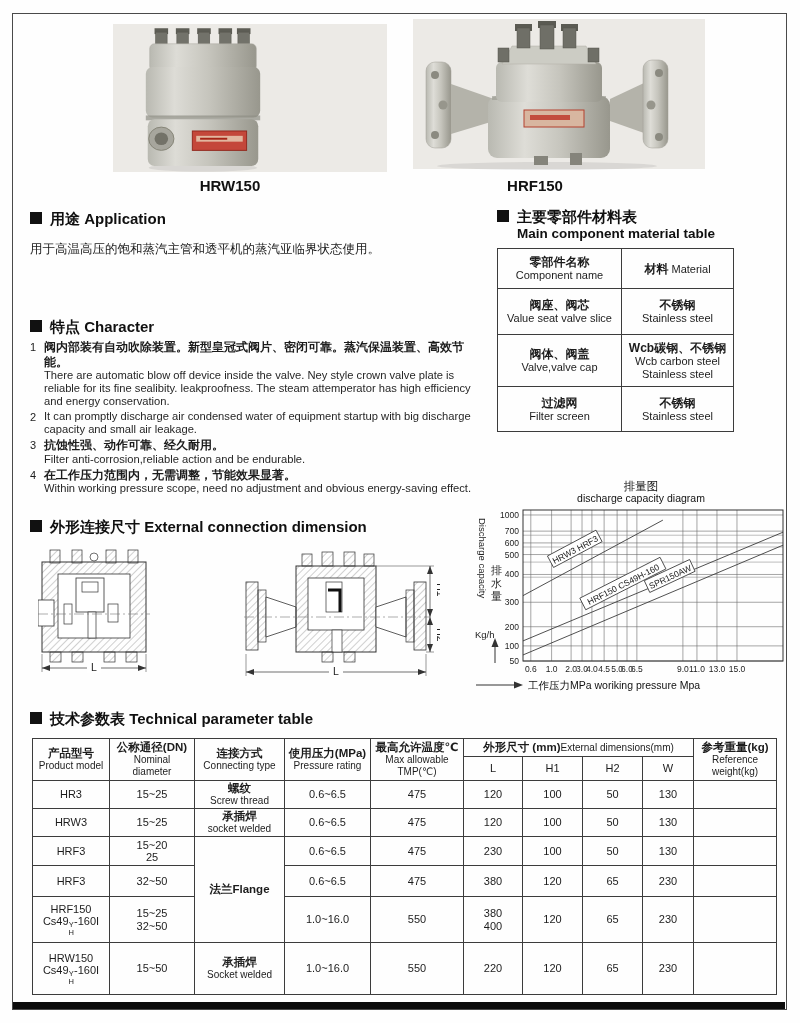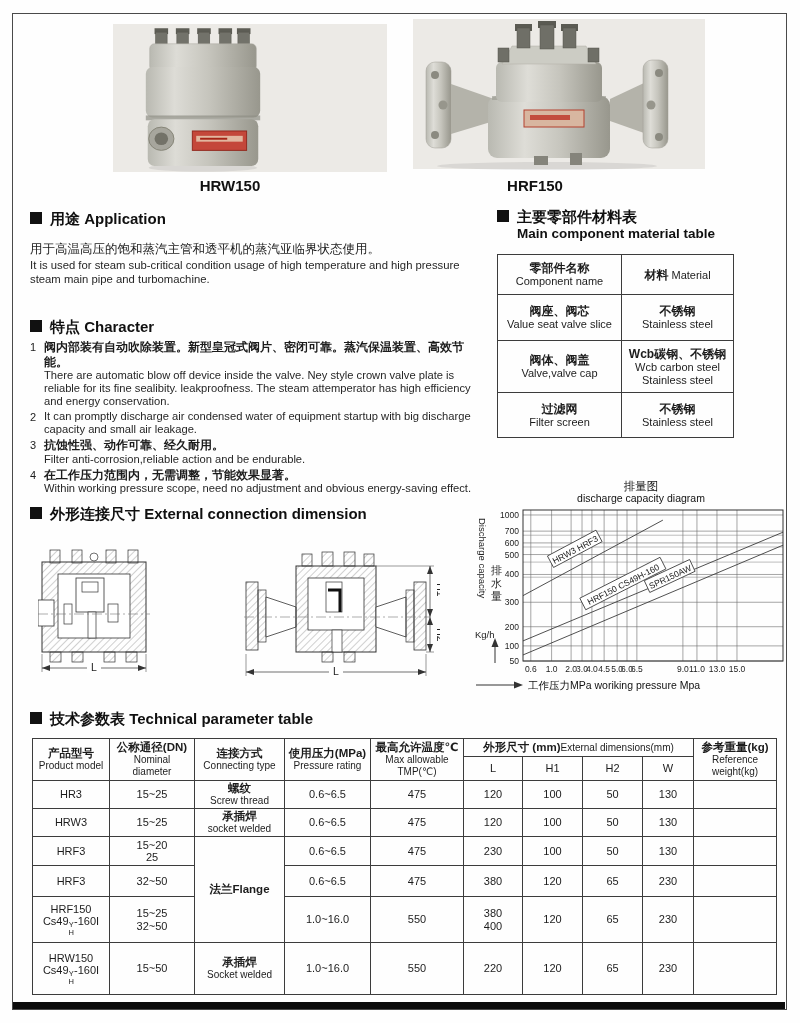--- a/index.html
+++ b/index.html
@@ -9,21 +9,21 @@
   .page-border{position:absolute;left:12px;top:13px;width:773px;height:995px;border:1px solid #4a4a4a;}
   .bottom-bar{position:absolute;left:13px;top:1002px;width:772px;height:7px;background:#0c0c0c;}
   .photobg{position:absolute;background:#eceae6;}
   .caption{position:absolute;font-weight:bold;font-size:15px;text-align:center;color:#111;}
   .heading{position:absolute;font-weight:bold;font-size:15px;color:#101010;white-space:nowrap;}
   .sq{display:inline-block;width:12px;height:12px;background:#111;margin-right:8px;}
   .app-zh{position:absolute;font-weight:normal;font-size:12.5px;line-height:15px;}
   .body-en{position:absolute;font-size:11.3px;line-height:13.5px;color:#262626;}
   .sub-heading{position:absolute;font-weight:bold;font-size:13.5px;color:#101010;}
   table{border-collapse:collapse;table-layout:fixed;}
-  .mtable{position:absolute;left:497px;top:254px;width:236px;padding-left:26px;}
+  .mtable{position:absolute;left:497px;top:248px;width:236px;padding-left:26px;}
   .mtable td{border:1px solid #3c3c3c;text-align:center;vertical-align:middle;padding:2px;font-size:11px;line-height:13px;}
   .m-zh{font-weight:bold;font-size:12px;line-height:14px;}
   .ttable{position:absolute;left:32px;top:738px;width:744px;}
   .ttable td{border:1px solid #3c3c3c;text-align:center;vertical-align:middle;padding:1px 2px;font-size:11px;line-height:12.5px;}
   .t-zh{font-weight:bold;font-size:11.5px;line-height:13px;}
   .t-en{font-size:10px;line-height:12px;}
   .charitems{position:absolute;left:30px;top:340px;width:444px;}
   .item{display:flex;margin-bottom:2px;}
   .inum{width:14px;flex:none;font-size:11px;padding-top:1px;}
   .item .zh{font-weight:bold;font-size:12px;line-height:14.5px;}
@@ -120,21 +120,20 @@
         <rect x="108" y="95" width="40" height="5" fill="#c0392b" opacity="0.85"></rect>
       </g>
     </svg>
   </div>
   <div class="caption" style="left:435px;top:177px;width:200px;">HRF150</div>
 
   <div class="heading" style="left:30px;top:210px;">
     <span class="sq"></span><span>用途</span>&nbsp;<span>Application</span>
   </div>
   <div class="app-zh" style="left:30px;top:242px;width:450px;">用于高温高压的饱和蒸汽主管和透平机的蒸汽亚临界状态使用。</div>
-  <div class="body-en" style="left:30px;top:259px;width:432px;">It is used for steam sub-critical condition usage of high temperature and high pressure steam main pipe and turbomachine.</div>
 
   <div class="heading" style="left:497px;top:208px;">
     <span class="sq"></span><span>主要零部件材料表</span>
   </div>
   <div class="sub-heading" style="left:517px;top:226px;">Main component material table</div>
 
   <table class="mtable">
     <colgroup>
         <col style="width:124px">
         <col style="width:112px">
@@ -209,21 +208,21 @@
     </div>
     <div class="item">
       <span class="inum">4</span>
       <div>
         <div class="zh">在工作压力范围内，无需调整，节能效果显著。</div>
         <div class="en">Within working pressure scope, need no adjustment and obvious energy-saving effect.</div>
       </div>
     </div>
   </div>
 
-  <div class="heading" style="left:30px;top:505px;">
+  <div class="heading" style="left:30px;top:518px;">
     <span class="sq"></span><span>外形连接尺寸</span>&nbsp;<span>External connection dimension</span>
   </div>
 
   <svg class="abs" style="left:38px;top:548px;" width="112" height="132" viewBox="0 0 112 132">
     <defs>
       <pattern id="hA" patternUnits="userSpaceOnUse" width="5" height="5" patternTransform="rotate(45)">
         <line x1="0" y1="0" x2="0" y2="5" stroke="#8a8a8a" stroke-width="0.8"></line>
       </pattern>
     </defs>
     <rect x="12" y="2" width="10" height="13" fill="url(#hA)" stroke="#333" stroke-width="0.7"></rect>

